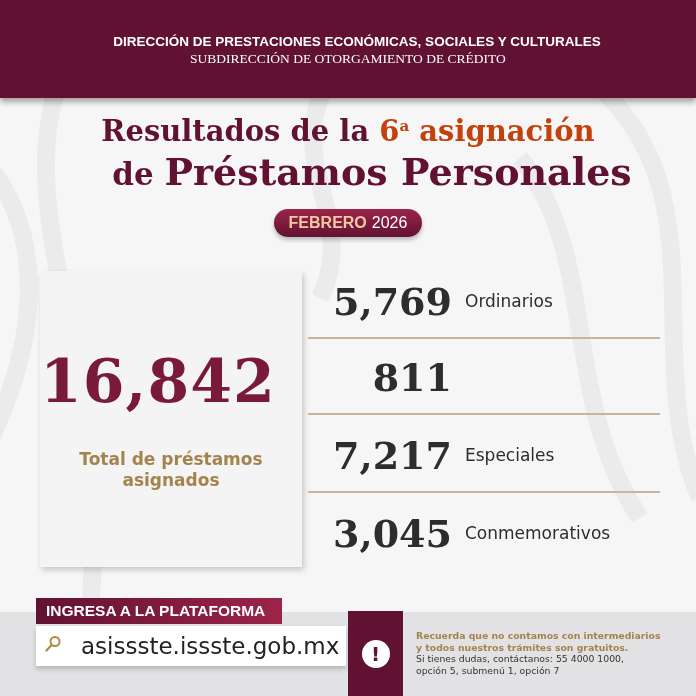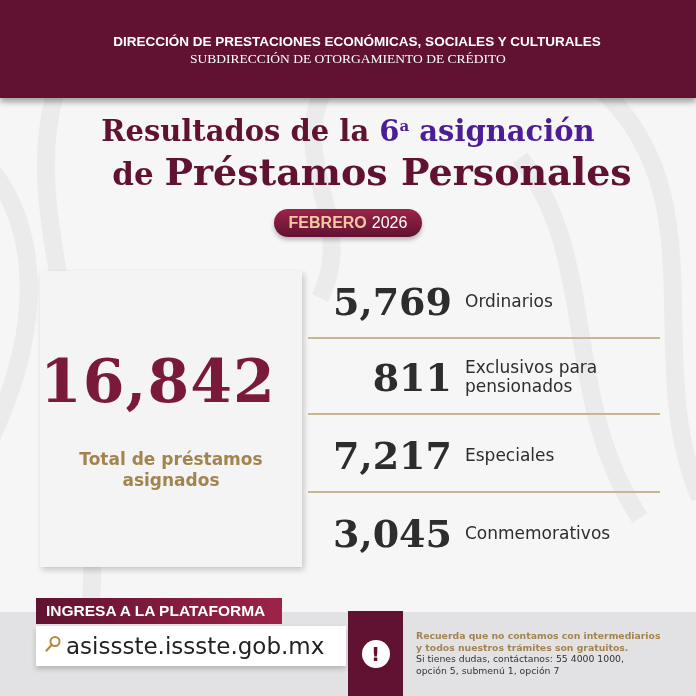--- a/index.html
+++ b/index.html
@@ -14,21 +14,21 @@
     background: #611232; color: #fff; text-align: center;
     box-shadow: 0 4px 6px rgba(0,0,0,0.35);
   }
   .header .l1 { position: absolute; top: 34px; width: 100%; font-family: "Liberation Sans", sans-serif; font-weight: bold; font-size: 13.5px; letter-spacing: 0; padding-left: 18px; }
   .header .l2 { position: absolute; top: 51px; width: 100%; font-family: Liberation Serif, serif; font-size: 13.5px; }
 
   .title1 {
     position: absolute; top: 114px; left: 0; width: 696px; text-align: center;
     font-family: "DejaVu Serif", serif; font-size: 29px; color: #611232;
   }
-  .title1 .accent { color: #4c1d95; }
+  .title1 .accent { color: #c2410c; }
   .title1 sup { font-size: 15px; vertical-align: 10px; }
   .title2 {
     position: absolute; top: 149px; left: 0; width: 696px; text-align: center;
     font-family: "DejaVu Serif", serif; color: #611232;
   }
   .title2 .small { font-size: 31px; margin-left: 48px; }
   .title2 .big { font-size: 38px; font-weight: bold; }
 
   .date-pill {
     position: absolute; top: 209px; left: 274px; width: 148px; height: 28px;
@@ -70,21 +70,21 @@
     position: absolute; left: 36px; top: 598px; width: 246px; height: 26px;
     background: linear-gradient(90deg, #611232, #9d2449); color: #fff;
     font-family: "Liberation Sans", sans-serif; font-weight: bold; font-size: 15.5px;
     display: flex; align-items: center; padding-left: 10px;
   }
   .url-box {
     position: absolute; left: 36px; top: 626px; width: 310px; height: 40px; background: #fff;
     display: flex; align-items: center; padding-left: 8px;
     box-shadow: 0 3px 5px rgba(0,0,0,0.2);
   }
-  .url-box .url { font-family: "DejaVu Sans", sans-serif; font-size: 23px; color: #222; margin-left: 4px; }
+  .url-box .url { font-family: "DejaVu Sans", sans-serif; font-size: 23px; color: #222; margin-left: 19px; }
   .alert-block {
     position: absolute; left: 348px; top: 611px; width: 55px; height: 85px; background: #611232;
     display: flex; align-items: center; justify-content: center;
   }
   .alert-circle {
     width: 28px; height: 28px; border-radius: 50%; background: #fff; color: #611232;
     font-family: "DejaVu Sans", sans-serif; font-weight: bold; font-size: 20px;
     display: flex; align-items: center; justify-content: center;
   }
   .notice {
@@ -136,26 +136,20 @@
   <div class="stat-num">5,769</div>
   <div class="stat-label">
       <div>
         <div>Ordinarios</div>
       </div>
     </div>
   <div class="divider"></div>
 </div>
 <div class="stat-row" style="top:339px;">
   <div class="stat-num">811</div>
-  <div class="stat-label">
-      <div>
-        <div>Exclusivos para</div>
-        <div>pensionados</div>
-      </div>
-    </div>
   <div class="divider"></div>
 </div>
 <div class="stat-row" style="top:417px;">
   <div class="stat-num">7,217</div>
   <div class="stat-label">
       <div>
         <div>Especiales</div>
       </div>
     </div>
   <div class="divider"></div>

